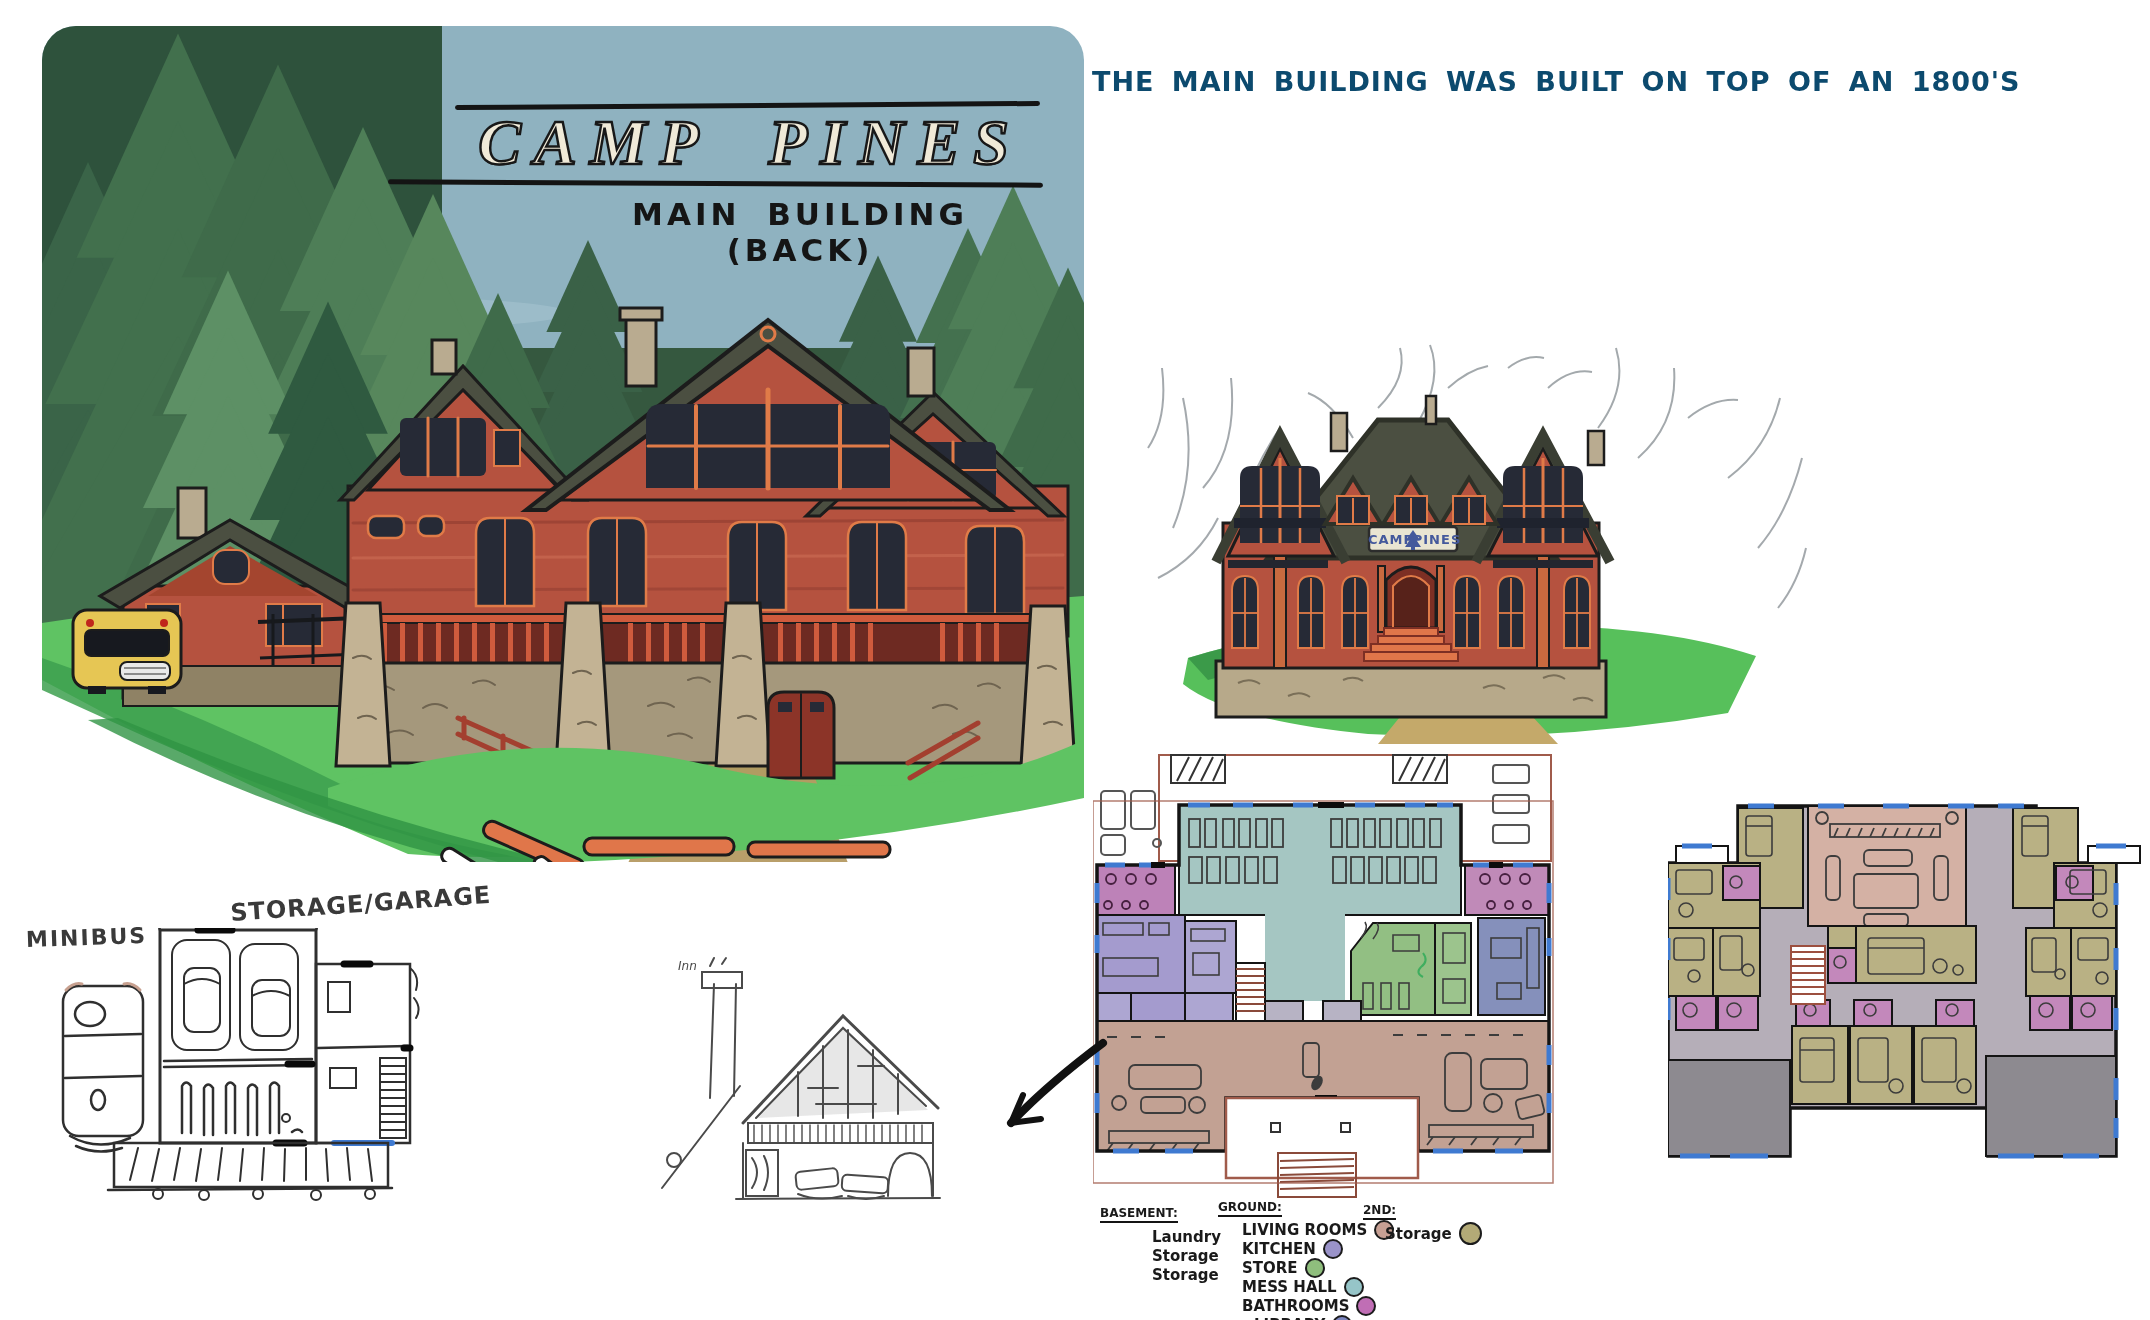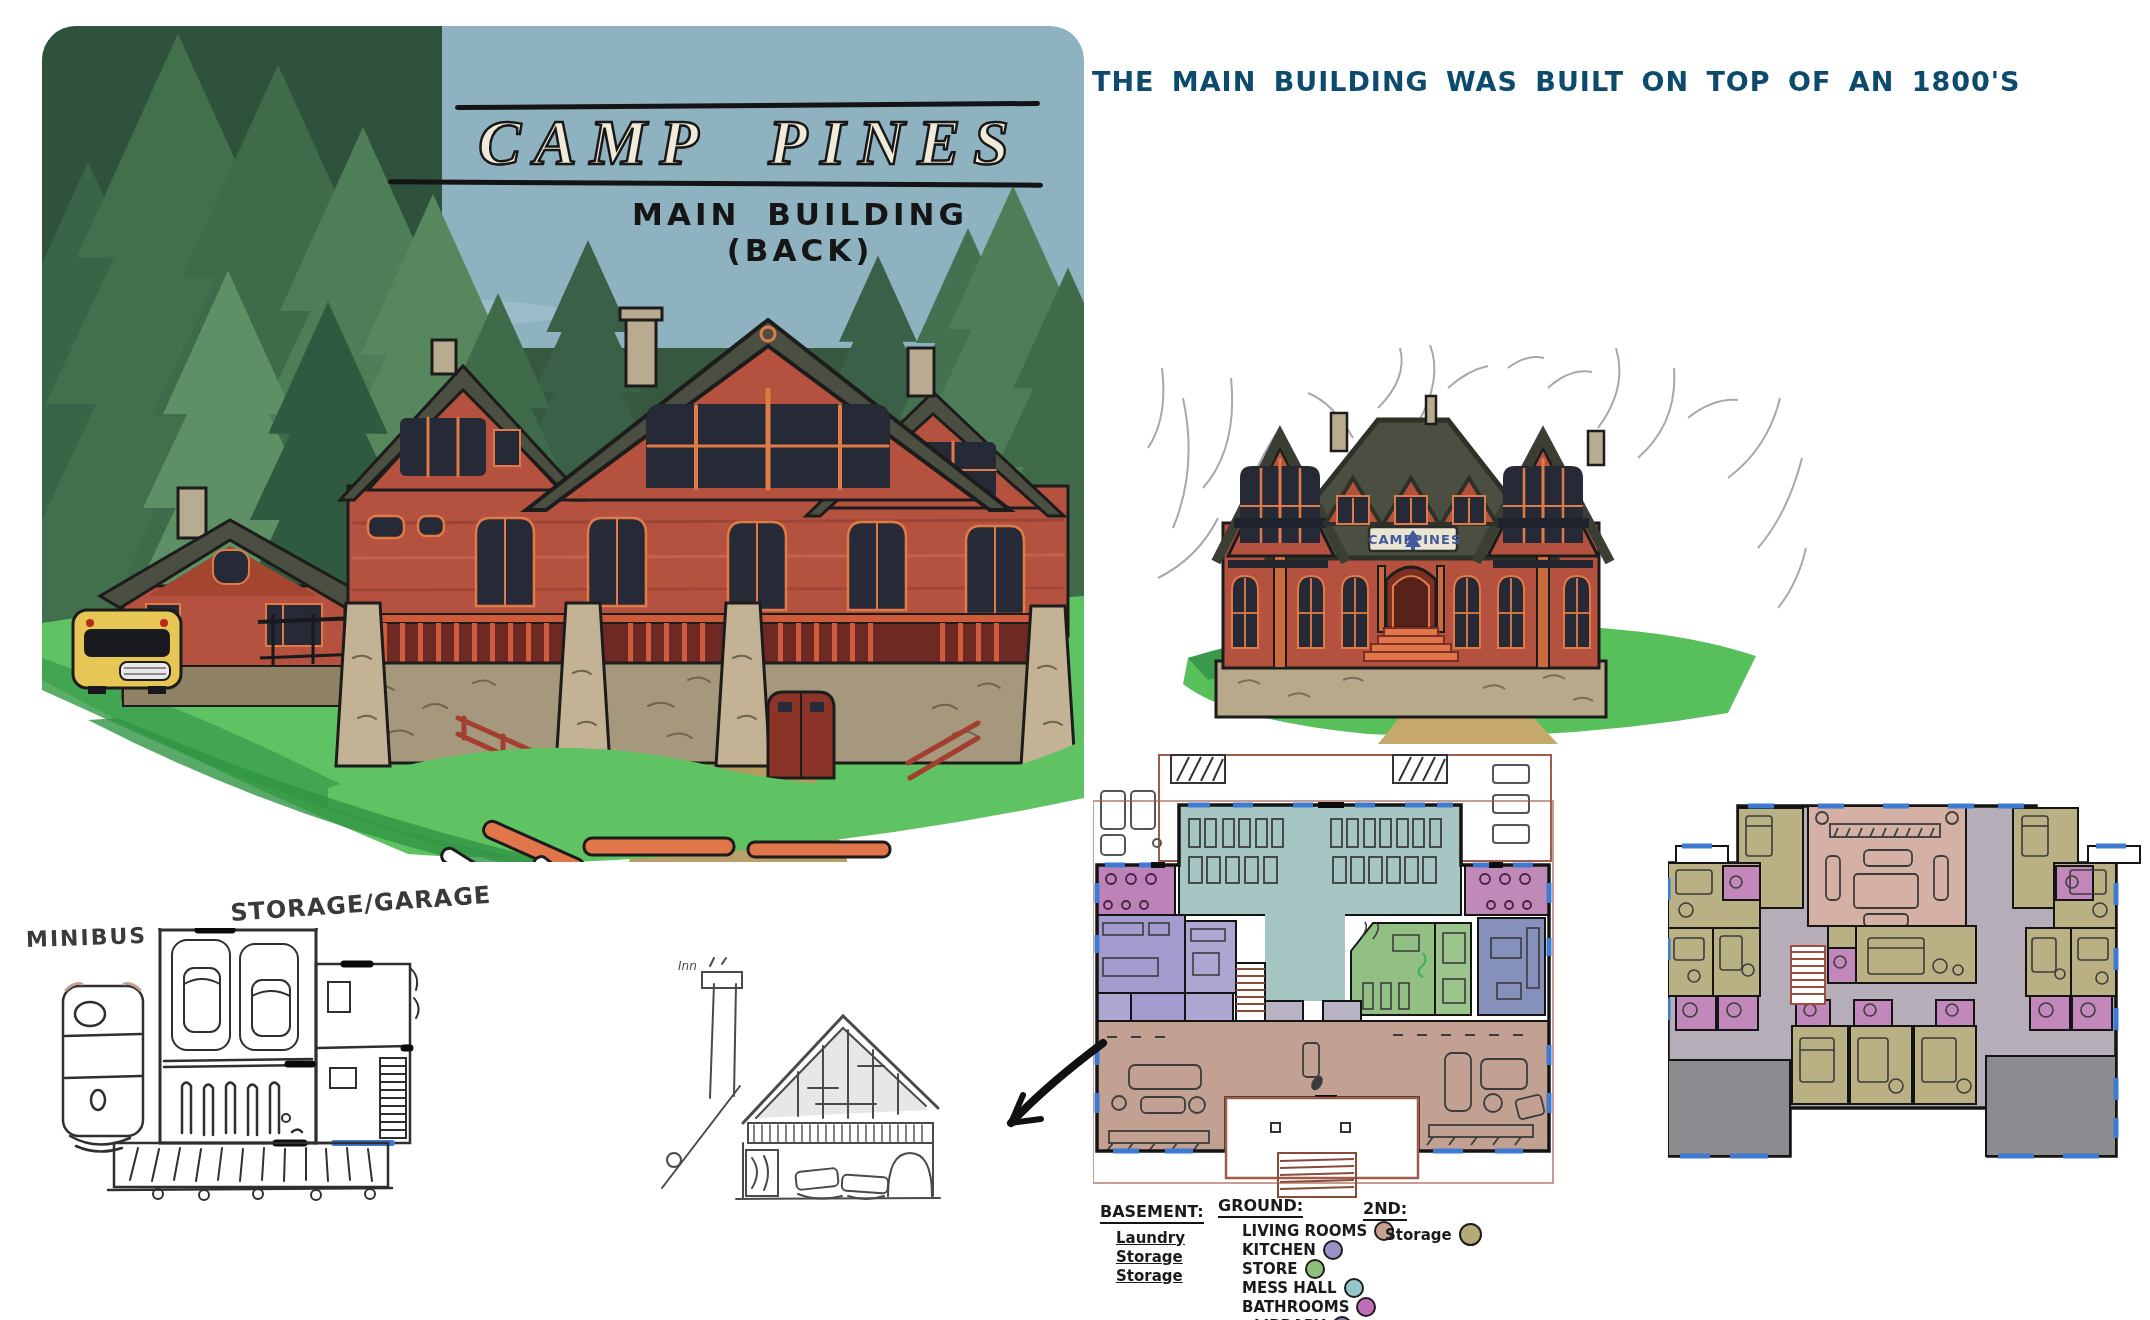--- a/index.html
+++ b/index.html
@@ -6,21 +6,21 @@
   #stage{position:relative;width:2150px;height:1320px;background:#ffffff;overflow:hidden;
          font-family:"DejaVu Sans",sans-serif;color:#1a1a1a;}
   .abs{position:absolute;}
   #main-title{font-family:"Liberation Serif",serif;font-weight:bold;font-size:64px;
       letter-spacing:13px;word-spacing:30px;color:#f0ead8;text-align:center;
       -webkit-text-stroke:2.5px #181818;text-shadow:0 1px 0 #181818;font-style:italic;}
   .rule{background:#141414;border-radius:3px;}
   #subtitle{font-size:31px;letter-spacing:4px;word-spacing:12px;font-weight:bold;color:#151515;text-align:center;}
   .note-line{font-size:27px;letter-spacing:1px;word-spacing:7px;font-weight:bold;color:#0c4a6e;}
   .sketch-label{font-weight:bold;color:#3a3a3a;}
-  .legend-title{font-size:16px;font-weight:bold;border-bottom:2px solid #141414;display:inline-block;padding-bottom:1px;}
+  .legend-title{font-size:12px;font-weight:bold;border-bottom:2px solid #141414;display:inline-block;padding-bottom:1px;}
   .legend-item{display:flex;align-items:center;height:19px;font-size:15px;font-weight:bold;white-space:nowrap;}
   .swatch{display:inline-block;width:16px;height:16px;border-radius:50%;border:2.5px solid #1c1c1c;margin-left:7px;flex:0 0 auto;}
   .lv{line-height:20px;}
 </style>
 </head>
 <body>
 
 <div id="stage">
 
   <svg class="abs" style="left:28px;top:18px;" width="1062" height="852" viewBox="0 0 1062 852">
@@ -717,21 +717,21 @@
       <rect x="148" y="232" width="42" height="18" rx="5" transform="rotate(-6 169 241)"></rect>
       <rect x="194" y="238" width="46" height="16" rx="5" transform="rotate(4 217 246)"></rect>
       <path d="M150,256 q20,8 44,2 M200,258 q18,6 36,0"></path>
       <line x1="88" y1="261" x2="292" y2="260"></line>
     </g>
     <text x="30" y="32" font-size="12" fill="#4a4a4a" font-style="italic" font-family="DejaVu Sans, sans-serif">Inn</text>
   </svg>
 
   <div class="abs" style="left:1100px;top:1202px;">
     <span class="legend-title">BASEMENT:</span>
-    <div style="margin-left:16px;margin-top:4px;text-decoration:underline;" class="lv">
+    <div style="margin-left:52px;margin-top:4px;" class="lv">
       <div class="legend-item">
         <span>Laundry</span>
         </div>
       <div class="legend-item">
         <span>Storage</span>
         </div>
       <div class="legend-item">
         <span>Storage</span>
         </div>
     </div>

